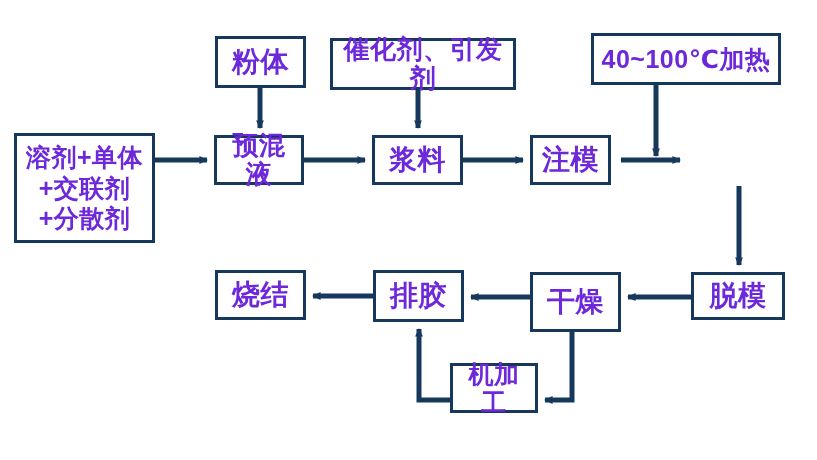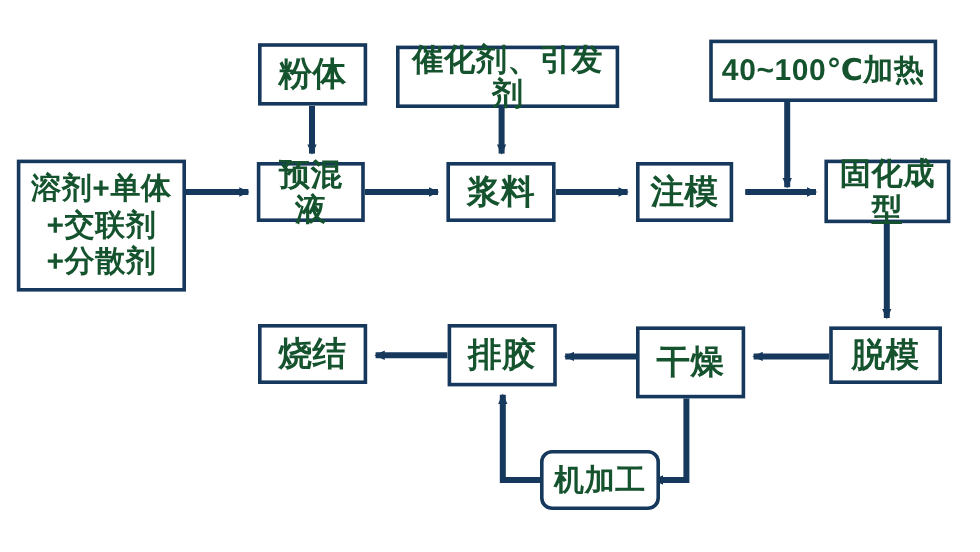--- a/index.html
+++ b/index.html
@@ -23,21 +23,21 @@
     top: 0;
     width: 817px;
     height: 460px;
     pointer-events: none;
   }
   .node {
     position: absolute;
     box-sizing: border-box;
     border: 3px solid #16385c;
     background: #ffffff;
-    color: #14532d;
+    color: #6d28d9;
     display: flex;
     align-items: center;
     justify-content: center;
     text-align: center;
     line-height: 1.12;
     font-weight: 600;
     letter-spacing: 0.5px;
     z-index: 2;
   }
   .node .label {
@@ -114,37 +114,34 @@
   </div>
 
   <div class="node sz-28" style="left:372px; top:135px; width:91px; height:50px;">
     <span class="label">浆料</span>
   </div>
 
   <div class="node sz-28" style="left:530px; top:135px; width:81px; height:50px;">
     <span class="label">注模</span>
   </div>
 
-  <div class="node sz-26" style="left:687px; top:133px; width:105px; height:53px;">
-    <span class="label">固化成型</span>
-  </div>
 
   <div class="node sz-28" style="left:691px; top:272px; width:94px; height:48px;">
     <span class="label">脱模</span>
   </div>
 
   <div class="node sz-28" style="left:530px; top:272px; width:91px; height:60px;">
     <span class="label">干燥</span>
   </div>
 
   <div class="node sz-28" style="left:373px; top:270px; width:91px; height:52px;">
     <span class="label">排胶</span>
   </div>
 
   <div class="node sz-28" style="left:215px; top:270px; width:91px; height:50px;">
     <span class="label">烧结</span>
   </div>
 
-  <div class="node sz-25" style="left:450px; top:375px; width:100px; height:50px;border-radius:10px;">
+  <div class="node sz-25" style="left:450px; top:363px; width:88px; height:50px;">
     <span class="label">机加工</span>
   </div>
 
 </div>
 
 </body></html>

